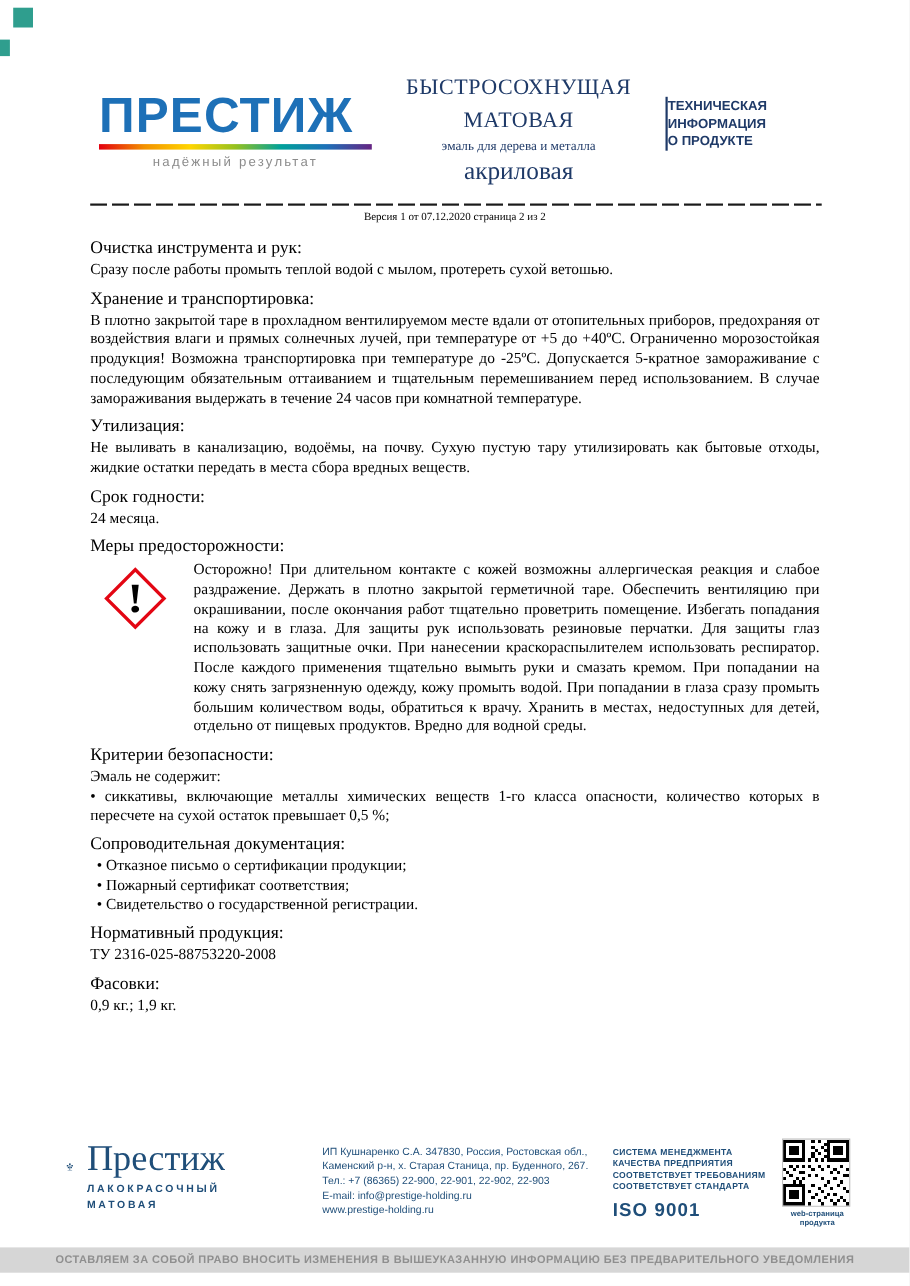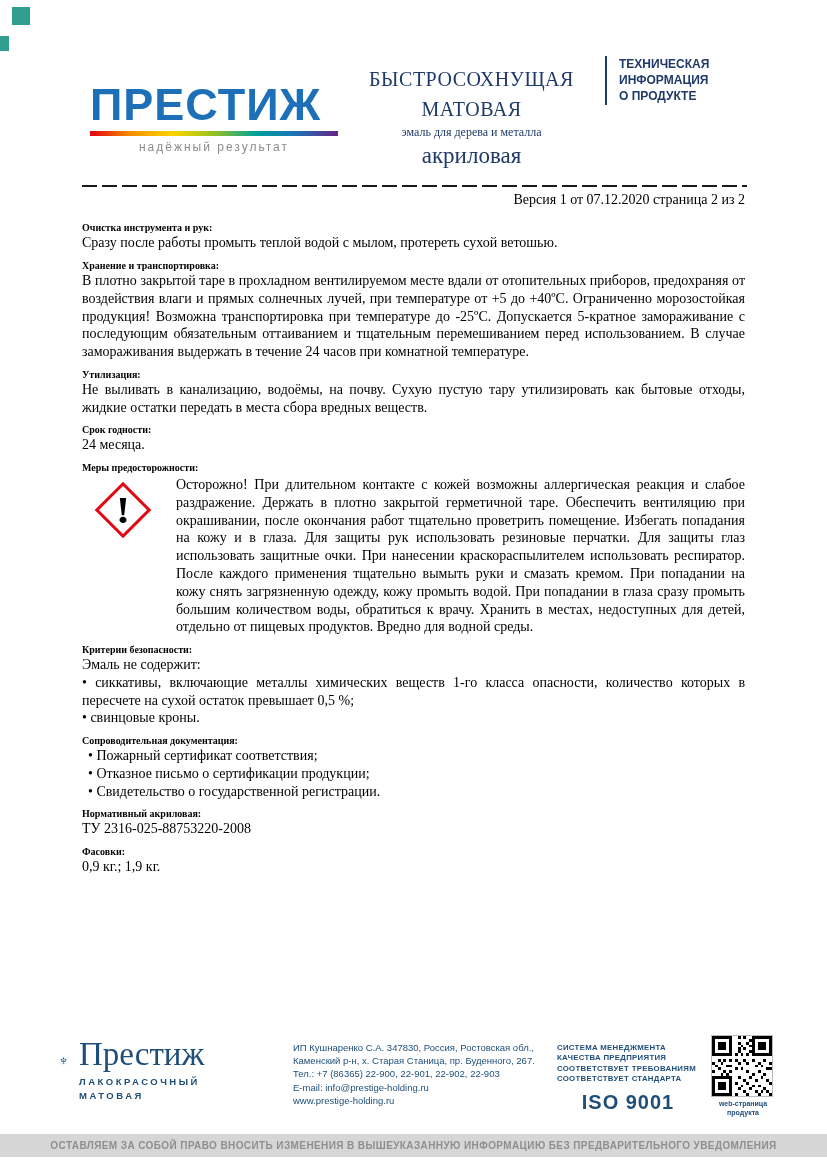--- a/index.html
+++ b/index.html
@@ -29,34 +29,34 @@
     letter-spacing:2px; color:var(--tagline-gray,#8c8c8c);
   }
   .title-block {
     flex:1; text-align:center; padding:8px 12px 0 12px;
     color:var(--navy,#1f3a68); font-weight:normal;
   }
   .title-block .t1, .title-block .t2 { font-size:20px; line-height:1.5; letter-spacing:.5px; }
   .title-block .t3 { font-size:12px; line-height:1.45; }
   .title-block .t4 { font-size:23px; line-height:1.3; }
   .product-info {
-    flex:none; width:142px; padding-left:12px;
+    flex:none; width:142px; margin-top:32px; 
     border-left:2px solid var(--navy,#1f3a68);
     font-family:"Liberation Sans", sans-serif; font-weight:bold;
     font-size:12px; line-height:1.35; color:var(--navy,#1f3a68);
   }
   .dashed-rule {
     margin:14px 80px 0 82px; height:2px;
     background:repeating-linear-gradient(90deg,#1a1a1a 0 15px,transparent 15px 20px);
   }
-  .version-line { margin:5px 82px 0; text-align:right; font-size:14px; }
+  .version-line { margin:5px 82px 0; text-align:center; font-size:10px; }
 
   
   .content { padding:6px 82px 0; font-size:14px; line-height:1.27; }
-  .content .h { font-size:10px; font-weight:bold; margin-top:7px; line-height:1.3; }
+  .content .h { font-size:16px; font-weight:normal; margin-top:7px; line-height:1.3; }
   .content p { text-align:justify; }
   .doc-bullet { padding-left:6px; }
 
   .precaution-wrap { position:relative; padding-left:94px; margin-top:2px; min-height:70px; }
   .ghs { position:absolute; left:12px; top:5px; width:58px; height:58px; }
   .ghs .shape {
     position:absolute; left:9px; top:9px; width:40px; height:40px;
     border:3.5px solid var(--warning-red,#e30613); transform:rotate(45deg); background:#fff;
   }
   .ghs .mark {
@@ -81,21 +81,21 @@
   .address-block {
     flex:none; width:242px; padding-top:6px;
     font-family:"Liberation Sans", sans-serif; font-size:9.5px; line-height:1.4;margin-left:40px;
   }
   .address-block .link { text-decoration:none; color:inherit; display:block; }
   .iso-block {
     flex:none; width:152px; padding:8px 0 0 10px;
     font-family:"Liberation Sans", sans-serif; font-weight:bold;
     font-size:7.8px; line-height:1.35; letter-spacing:.3px;
   }
-  .iso-badge { margin-top:4px; font-size:20px; letter-spacing:1px;text-align:center; }
+  .iso-badge { margin-top:4px; font-size:17px; letter-spacing:1px; }
   .qr-block { flex:none; width:64px; text-align:center; }
   .qr-block svg { display:block; border:1px solid #bbb; background:#fff; }
   .qr-caption {
     margin-top:2px; font-family:"Liberation Sans", sans-serif;
     font-weight:bold; font-size:7px; line-height:1.3;
   }
   .disclaimer-bar {
     position:absolute; left:0; right:0; bottom:12px; height:23px;
     background:var(--disclaimer-bg,#d6d6d6);
     display:flex; align-items:center; justify-content:center;
@@ -163,32 +163,31 @@
           <div class="mark">!</div>
         </div>
         <p>Осторожно! При длительном контакте с кожей возможны аллергическая реакция и слабое раздражение. Держать в плотно закрытой герметичной таре. Обеспечить вентиляцию при окрашивании, после окончания работ тщательно проветрить помещение. Избегать попадания на кожу и в глаза. Для защиты рук использовать резиновые перчатки. Для защиты глаз использовать защитные очки. При нанесении краскораспылителем использовать респиратор. После каждого применения тщательно вымыть руки и смазать кремом.  При попадании на кожу снять загрязненную одежду, кожу промыть водой. При попадании в глаза сразу промыть большим количеством воды, обратиться к врачу. Хранить в местах, недоступных для детей, отдельно от пищевых продуктов. Вредно для водной среды.</p>
       </div>
     </section>
 
     <section>
       <div class="h">Критерии безопасности:</div>
       <p>Эмаль не содержит:</p>
       <p>•  сиккативы, включающие металлы химических веществ 1-го класса опасности, количество которых в пересчете на сухой остаток превышает 0,5 %;</p>
-      <p>•  свинцовые кроны.</p>
     </section>
 
     <section>
       <div class="h">Сопроводительная документация:</div>
+      <p class="doc-bullet">• Отказное письмо о сертификации продукции;</p>
       <p class="doc-bullet">• Пожарный сертификат соответствия;</p>
-      <p class="doc-bullet">• Отказное письмо о сертификации продукции;</p>
       <p class="doc-bullet">• Свидетельство о государственной регистрации.</p>
     </section>
 
     <section>
-      <div class="h">Нормативный акриловая:</div>
+      <div class="h">Нормативный продукция:</div>
       <p>ТУ 2316-025-88753220-2008</p>
     </section>
 
     <section>
       <div class="h">Фасовки:</div>
       <p>0,9 кг.; 1,9 кг.</p>
     </section>
 
 
   </main>

